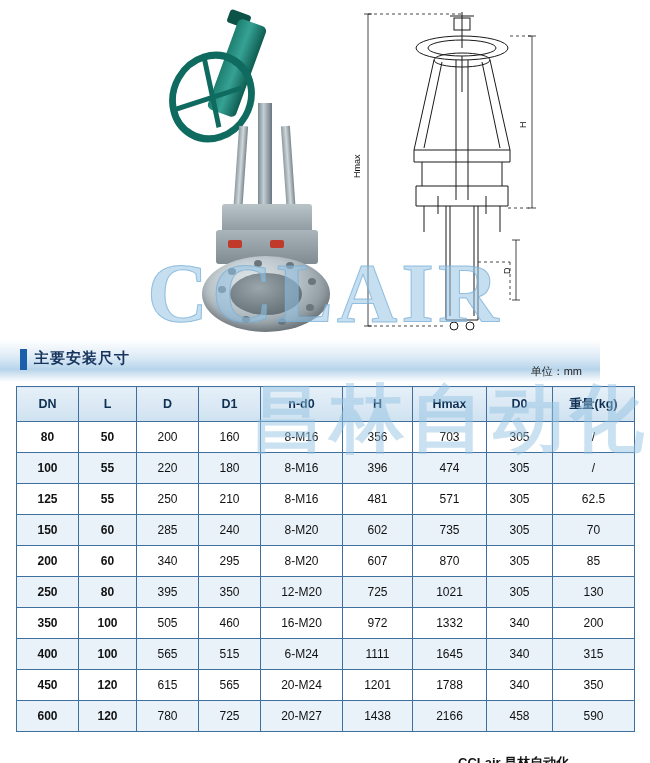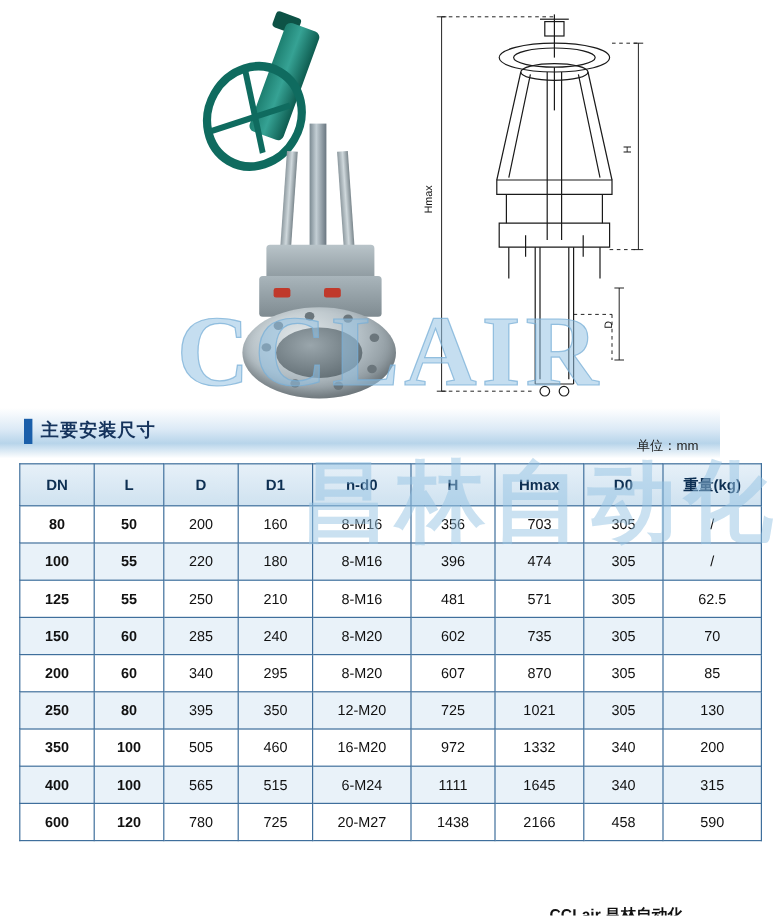--- a/index.html
+++ b/index.html
@@ -514,20 +514,31 @@
           <td class="bold">100</td>
           <td>565</td>
           <td>515</td>
           <td>6-M24</td>
           <td>1111</td>
           <td>1645</td>
           <td>340</td>
           <td>315</td>
         </tr>
         <tr>
+          <td class="bold">450</td>
+          <td class="bold">120</td>
+          <td>615</td>
+          <td>565</td>
+          <td>20-M24</td>
+          <td>1201</td>
+          <td>1788</td>
+          <td>340</td>
+          <td>350</td>
+        </tr>
+        <tr>
           <td class="bold">600</td>
           <td class="bold">120</td>
           <td>780</td>
           <td>725</td>
           <td>20-M27</td>
           <td>1438</td>
           <td>2166</td>
           <td>458</td>
           <td>590</td>
         </tr>

